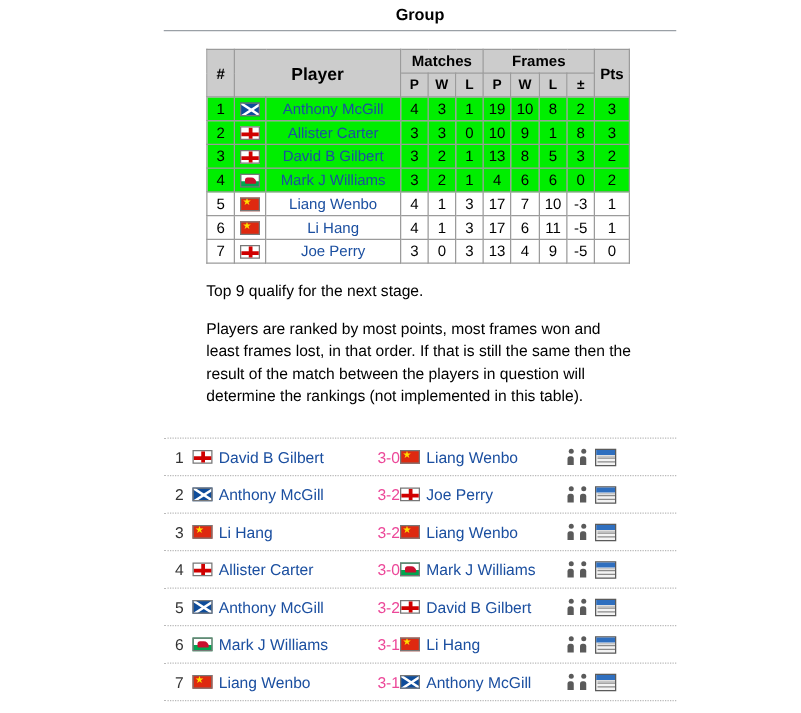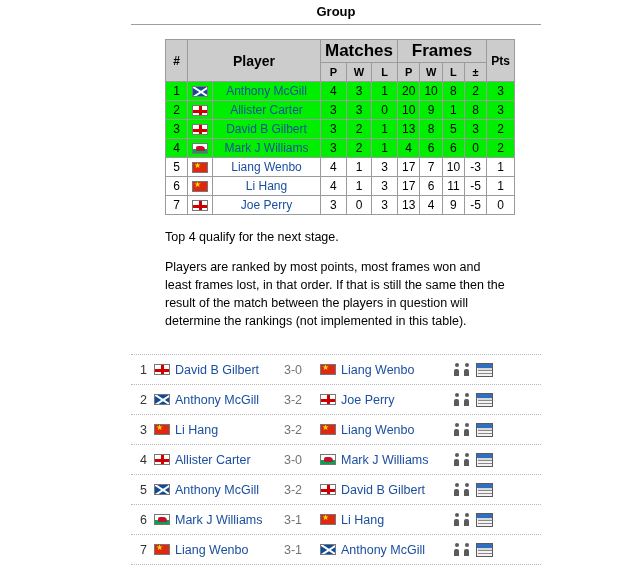--- a/index.html
+++ b/index.html
@@ -57,21 +57,21 @@
     height: 19px;
     box-sizing: border-box;
   }
   table.standings thead th {
     background: #cccccc;
     font-weight: bold;
     color: #000;
   }
   th.hdr-hash { width: 22px; }
   th.hdr-player { width: 120px; font-size: 14px; }
-  th.hdr-matches, th.hdr-frames { font-size: 17px; }
+  th.hdr-matches, th.hdr-frames { font-size: 12px; }
   th.sub { font-weight: bold; width: 22px; font-size: 11px; }
   th.hdr-pts { width: 28px; margin-left: 40px; }
   td.rank { width: 22px; text-align: center; }
   td.flagcell {
     width: 22px;
     padding: 0;
     text-align: center;
     vertical-align: middle;
   }
   td.playername {
@@ -211,22 +211,22 @@
   .m-side.away {
     width: 130px;
   }
   .m-name {
     color: #1b4fa0;
     text-decoration: none;
     white-space: nowrap;
   }
   .m-score {
     width: 36px;
-    text-align: left;
-    color: #737373;
+    text-align: right;
+    color: #ec4899;
   }
   .m-icons {
     display: flex;
     align-items: center;
     gap: 7px;
     margin-left: 4px;
   }
   .icon-people {
     width: 15px; height: 13px;
     position: relative;
@@ -304,21 +304,21 @@
           </tr>
         </thead>
         <tbody>
           <tr class="qualified">
             <td class="rank">1</td>
             <td class="flagcell"><span class="flag scotland"></span></td>
             <td class="playername"><a href="#">Anthony McGill</a></td>
             <td class="num">4</td>
             <td class="num">3</td>
             <td class="num">1</td>
-            <td class="num">20</td>
+            <td class="num">19</td>
             <td class="num">10</td>
             <td class="num">8</td>
             <td class="num">2</td>
             <td class="pts">3</td>
           </tr>
           <tr class="qualified">
             <td class="rank">2</td>
             <td class="flagcell"><span class="flag england"></span></td>
             <td class="playername"><a href="#">Allister Carter</a></td>
             <td class="num">3</td>
@@ -392,21 +392,21 @@
             <td class="num">13</td>
             <td class="num">4</td>
             <td class="num">9</td>
             <td class="num">-5</td>
             <td class="pts">0</td>
           </tr>
         </tbody>
       </table>
     </div>
 
-    <div class="note">Top 4 qualify for the next stage.</div>
+    <div class="note">Top 9 qualify for the next stage.</div>
     <div class="note-block">Players are ranked by most points, most frames won and least frames lost, in that order. If that is still the same then the result of the match between the players in question will determine the rankings (not implemented in this table).</div>
 
     <div class="matches">
 
       <div class="match-row">
         <div class="m-idx">1</div>
         <div class="m-side home">
           <span class="flag england"></span>
           <a class="m-name" href="#">David B Gilbert</a>
         </div>

